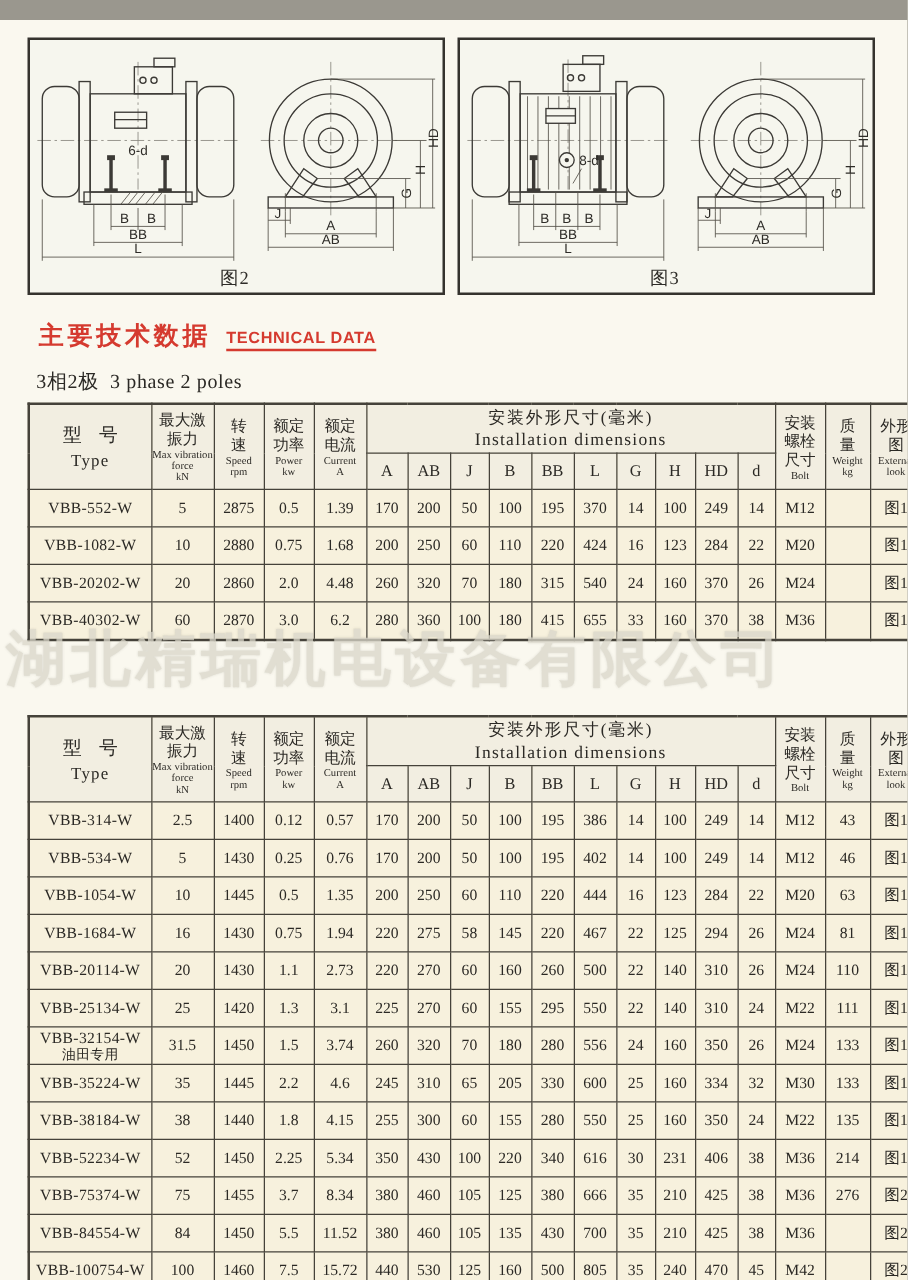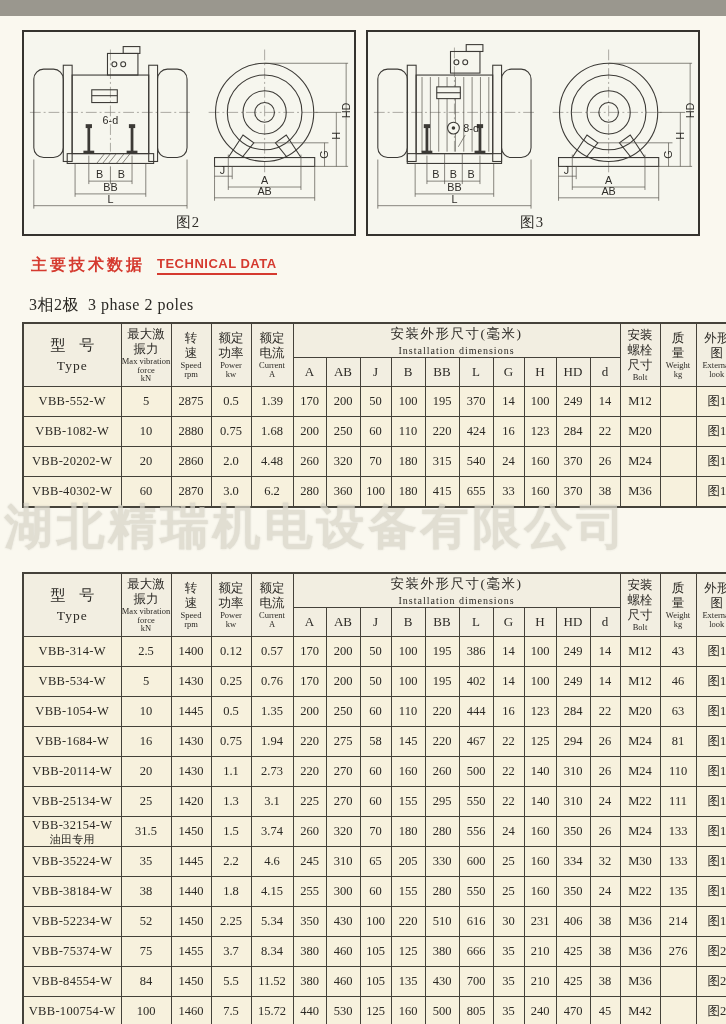--- a/index.html
+++ b/index.html
@@ -14,21 +14,21 @@
   .figbox svg{display:block;width:100%;height:100%}
   .ln{fill:none;stroke:#3c3a36;stroke-width:1.1}
   .fl{fill:#3c3a36;stroke:none}
   .bgfill{fill:var(--c-figure_bg,#f6f6ee);stroke:#3c3a36;stroke-width:1.1}
   .cl{fill:none;stroke:#8a8880;stroke-width:0.7;stroke-dasharray:11 3 2 3}
   .dim{fill:none;stroke:#55524a;stroke-width:0.7}
   .dtxt{font-family:"Liberation Sans",sans-serif;font-size:11px;fill:#2e2c28}
   .cap{font-size:15px;font-family:"Liberation Serif",serif;letter-spacing:1px}
   
   .heading{position:absolute;left:31px;top:239px;display:flex;align-items:flex-end;gap:12px;z-index:2}
-  .heading .zh{font-family:Liberation Sans, sans-serif;font-weight:bold;font-size:16px;
+  .heading .zh{font-family:Liberation Sans, sans-serif;font-weight:bold;font-size:20px;
                letter-spacing:3px;color:var(--c-red,#d53a2f)}
   .heading .en{font-family:"Liberation Sans",sans-serif;font-weight:bold;font-size:13px;
                color:var(--c-red,#d53a2f);border-bottom:2px solid;padding-bottom:2px;
                margin-bottom:1px;letter-spacing:0.5px}
   
   .sec{position:absolute;left:29px;font-size:16px;z-index:2;letter-spacing:0.5px}
   #sec1{top:279px}
   #sec2{top:531px}
   .sec .sen{margin-left:9px}
   
@@ -45,21 +45,21 @@
   td.model{letter-spacing:0.3px}
   .subline{font-size:11px;line-height:1.1}
   .tzh{font-size:15px;letter-spacing:5px;padding-left:5px}
   .ten2{font-size:13.5px;margin-top:3px;letter-spacing:1px}
   .hzh{font-size:12.5px;line-height:1.2;margin:0 auto;word-break:break-all}
   .w1{max-width:1.2em}
   .w2{max-width:2.4em}
   .w3{max-width:3.5em}
   .hen{font-size:8.5px;line-height:1.05}
   .izh{font-size:13.5px;letter-spacing:1.5px}
-  .ien{font-size:10px;margin-top:2px;letter-spacing:1px}
+  .ien{font-size:14px;margin-top:2px;letter-spacing:1px}
   
   .watermark{position:absolute;top:479px;left:0;width:633px;text-align:center;z-index:4;
              font-family:"Liberation Sans",sans-serif;font-weight:bold;font-size:48px;
              letter-spacing:4px;white-space:nowrap;color:var(--c-watermark,#d9d6c9);opacity:0.75;
              text-shadow:0 0 2px rgba(120,117,105,0.35);pointer-events:none}
 </style>
 </head>
 <body>
 
 <div class="page">
@@ -1118,21 +1118,21 @@
           <td>
             <div>430</div>
           </td>
           <td>
             <div>100</div>
           </td>
           <td>
             <div>220</div>
           </td>
           <td>
-            <div>510</div>
+            <div>340</div>
           </td>
           <td>
             <div>616</div>
           </td>
           <td>
             <div>30</div>
           </td>
           <td>
             <div>231</div>
           </td>

